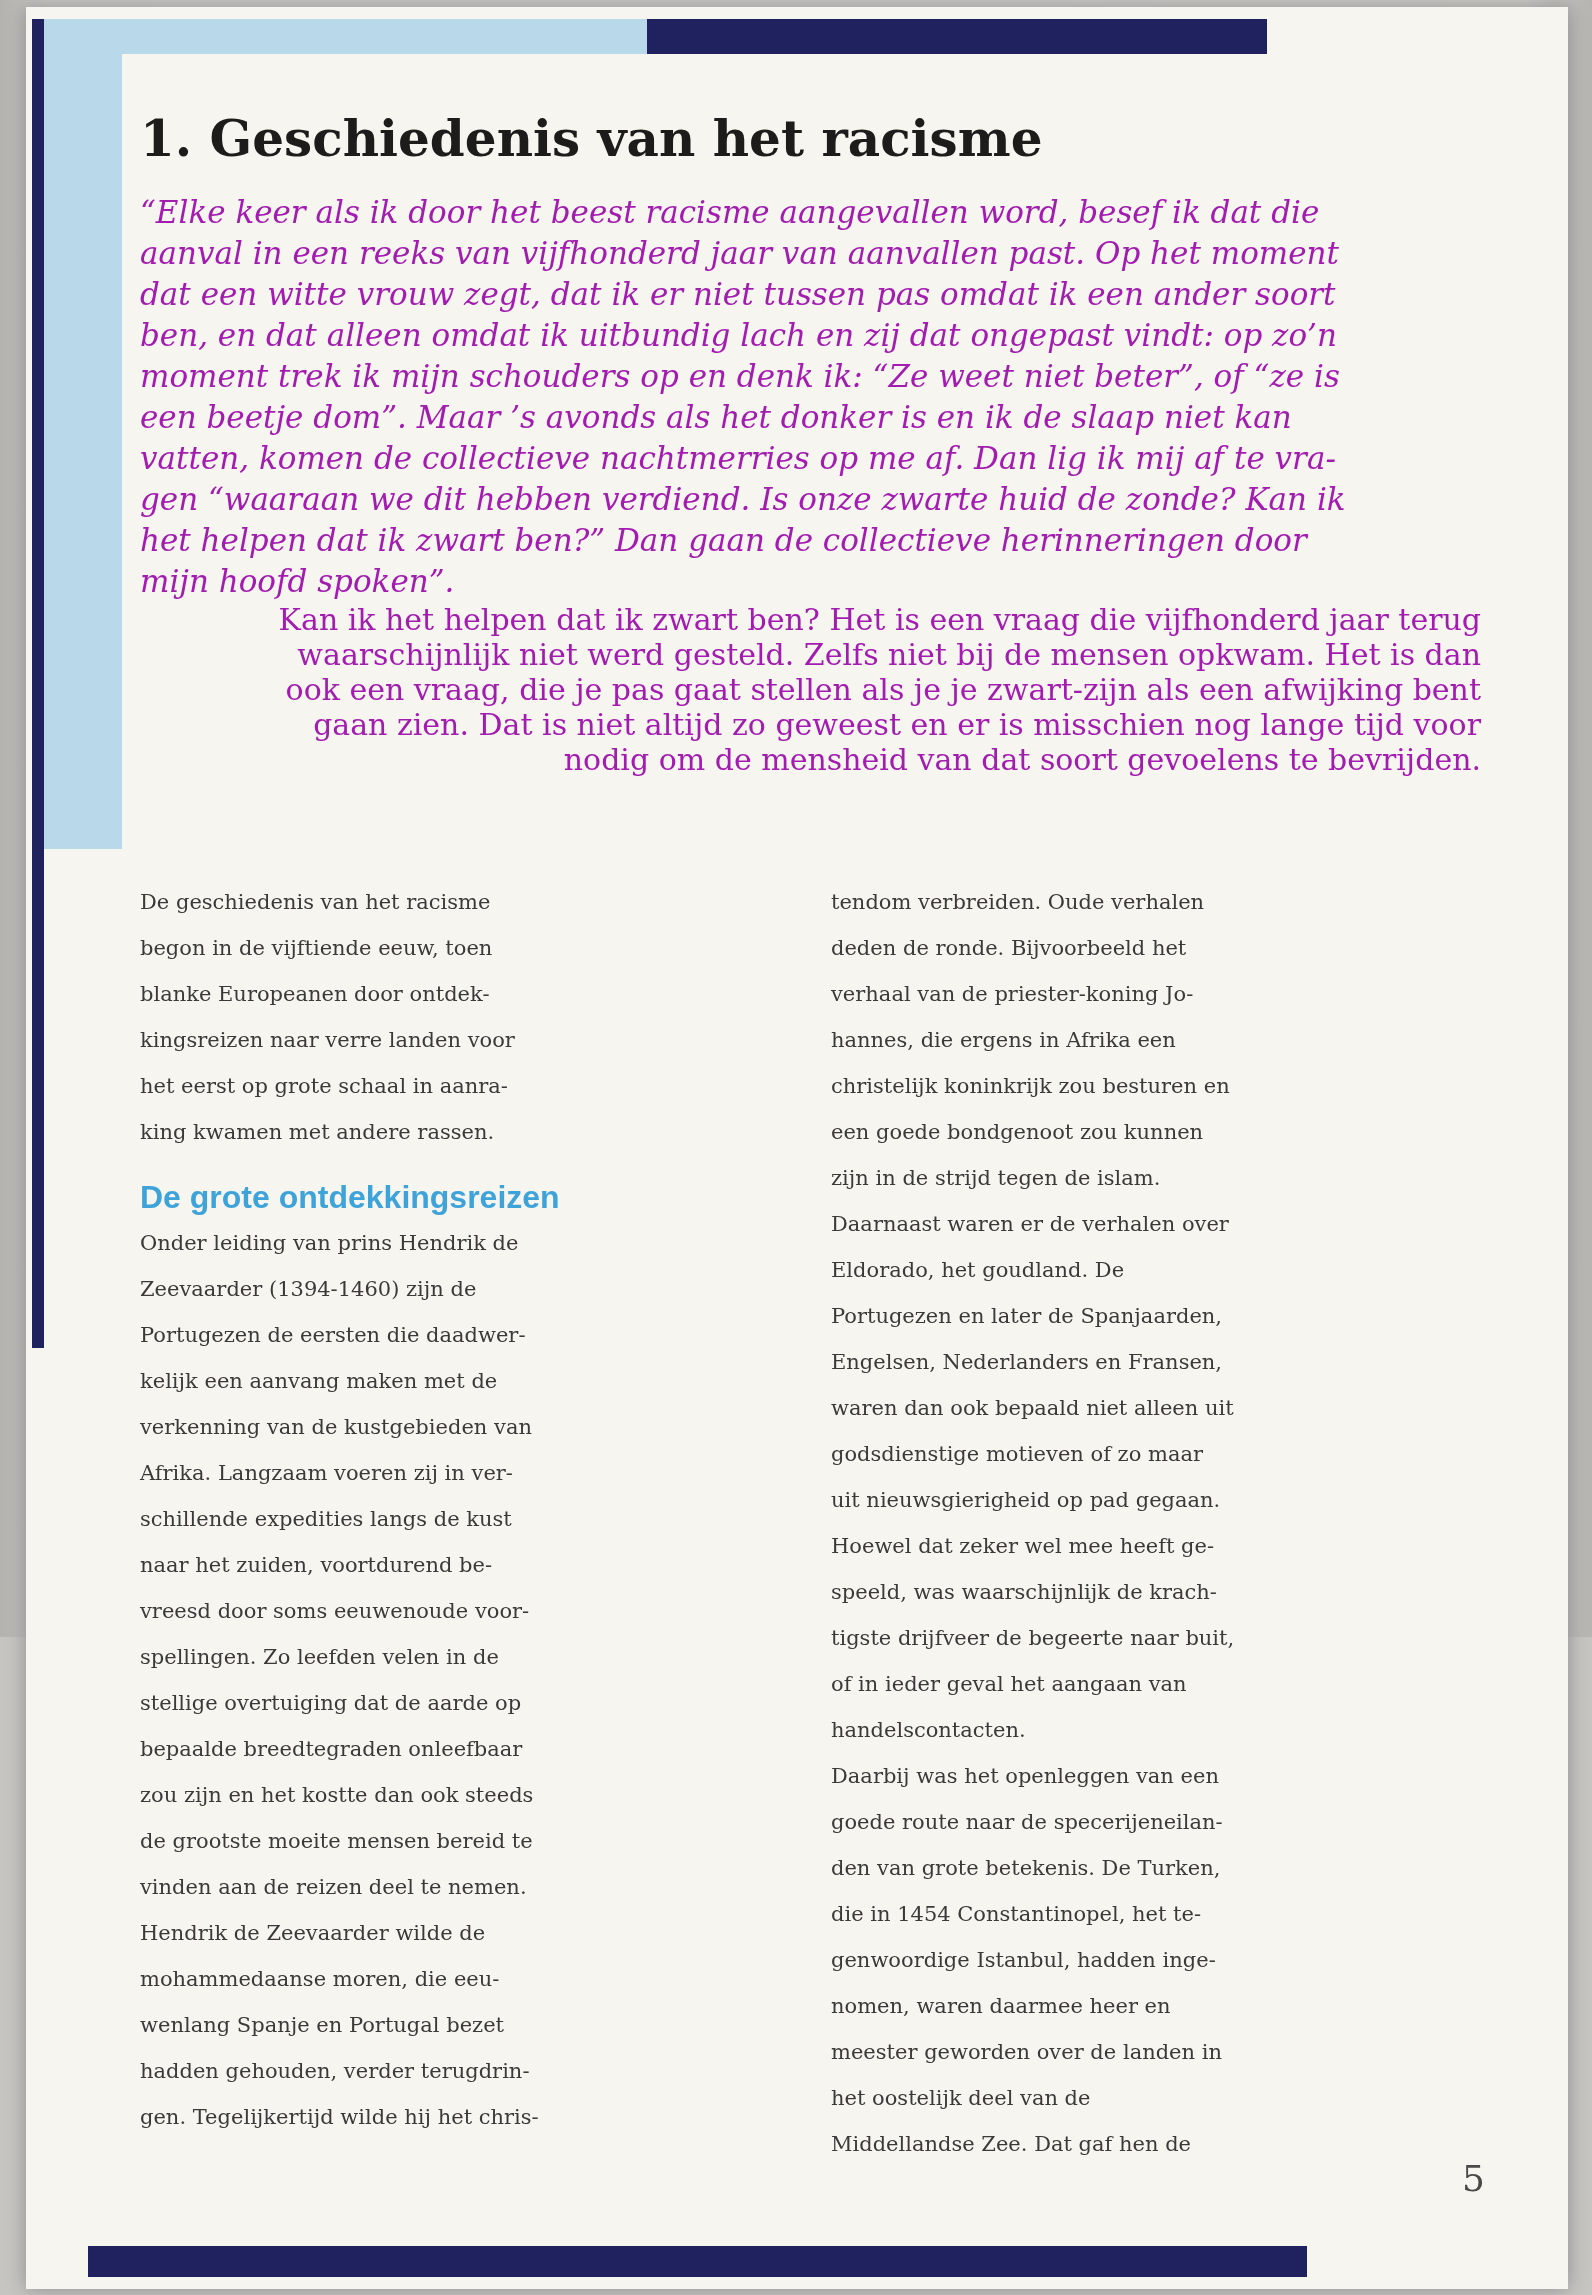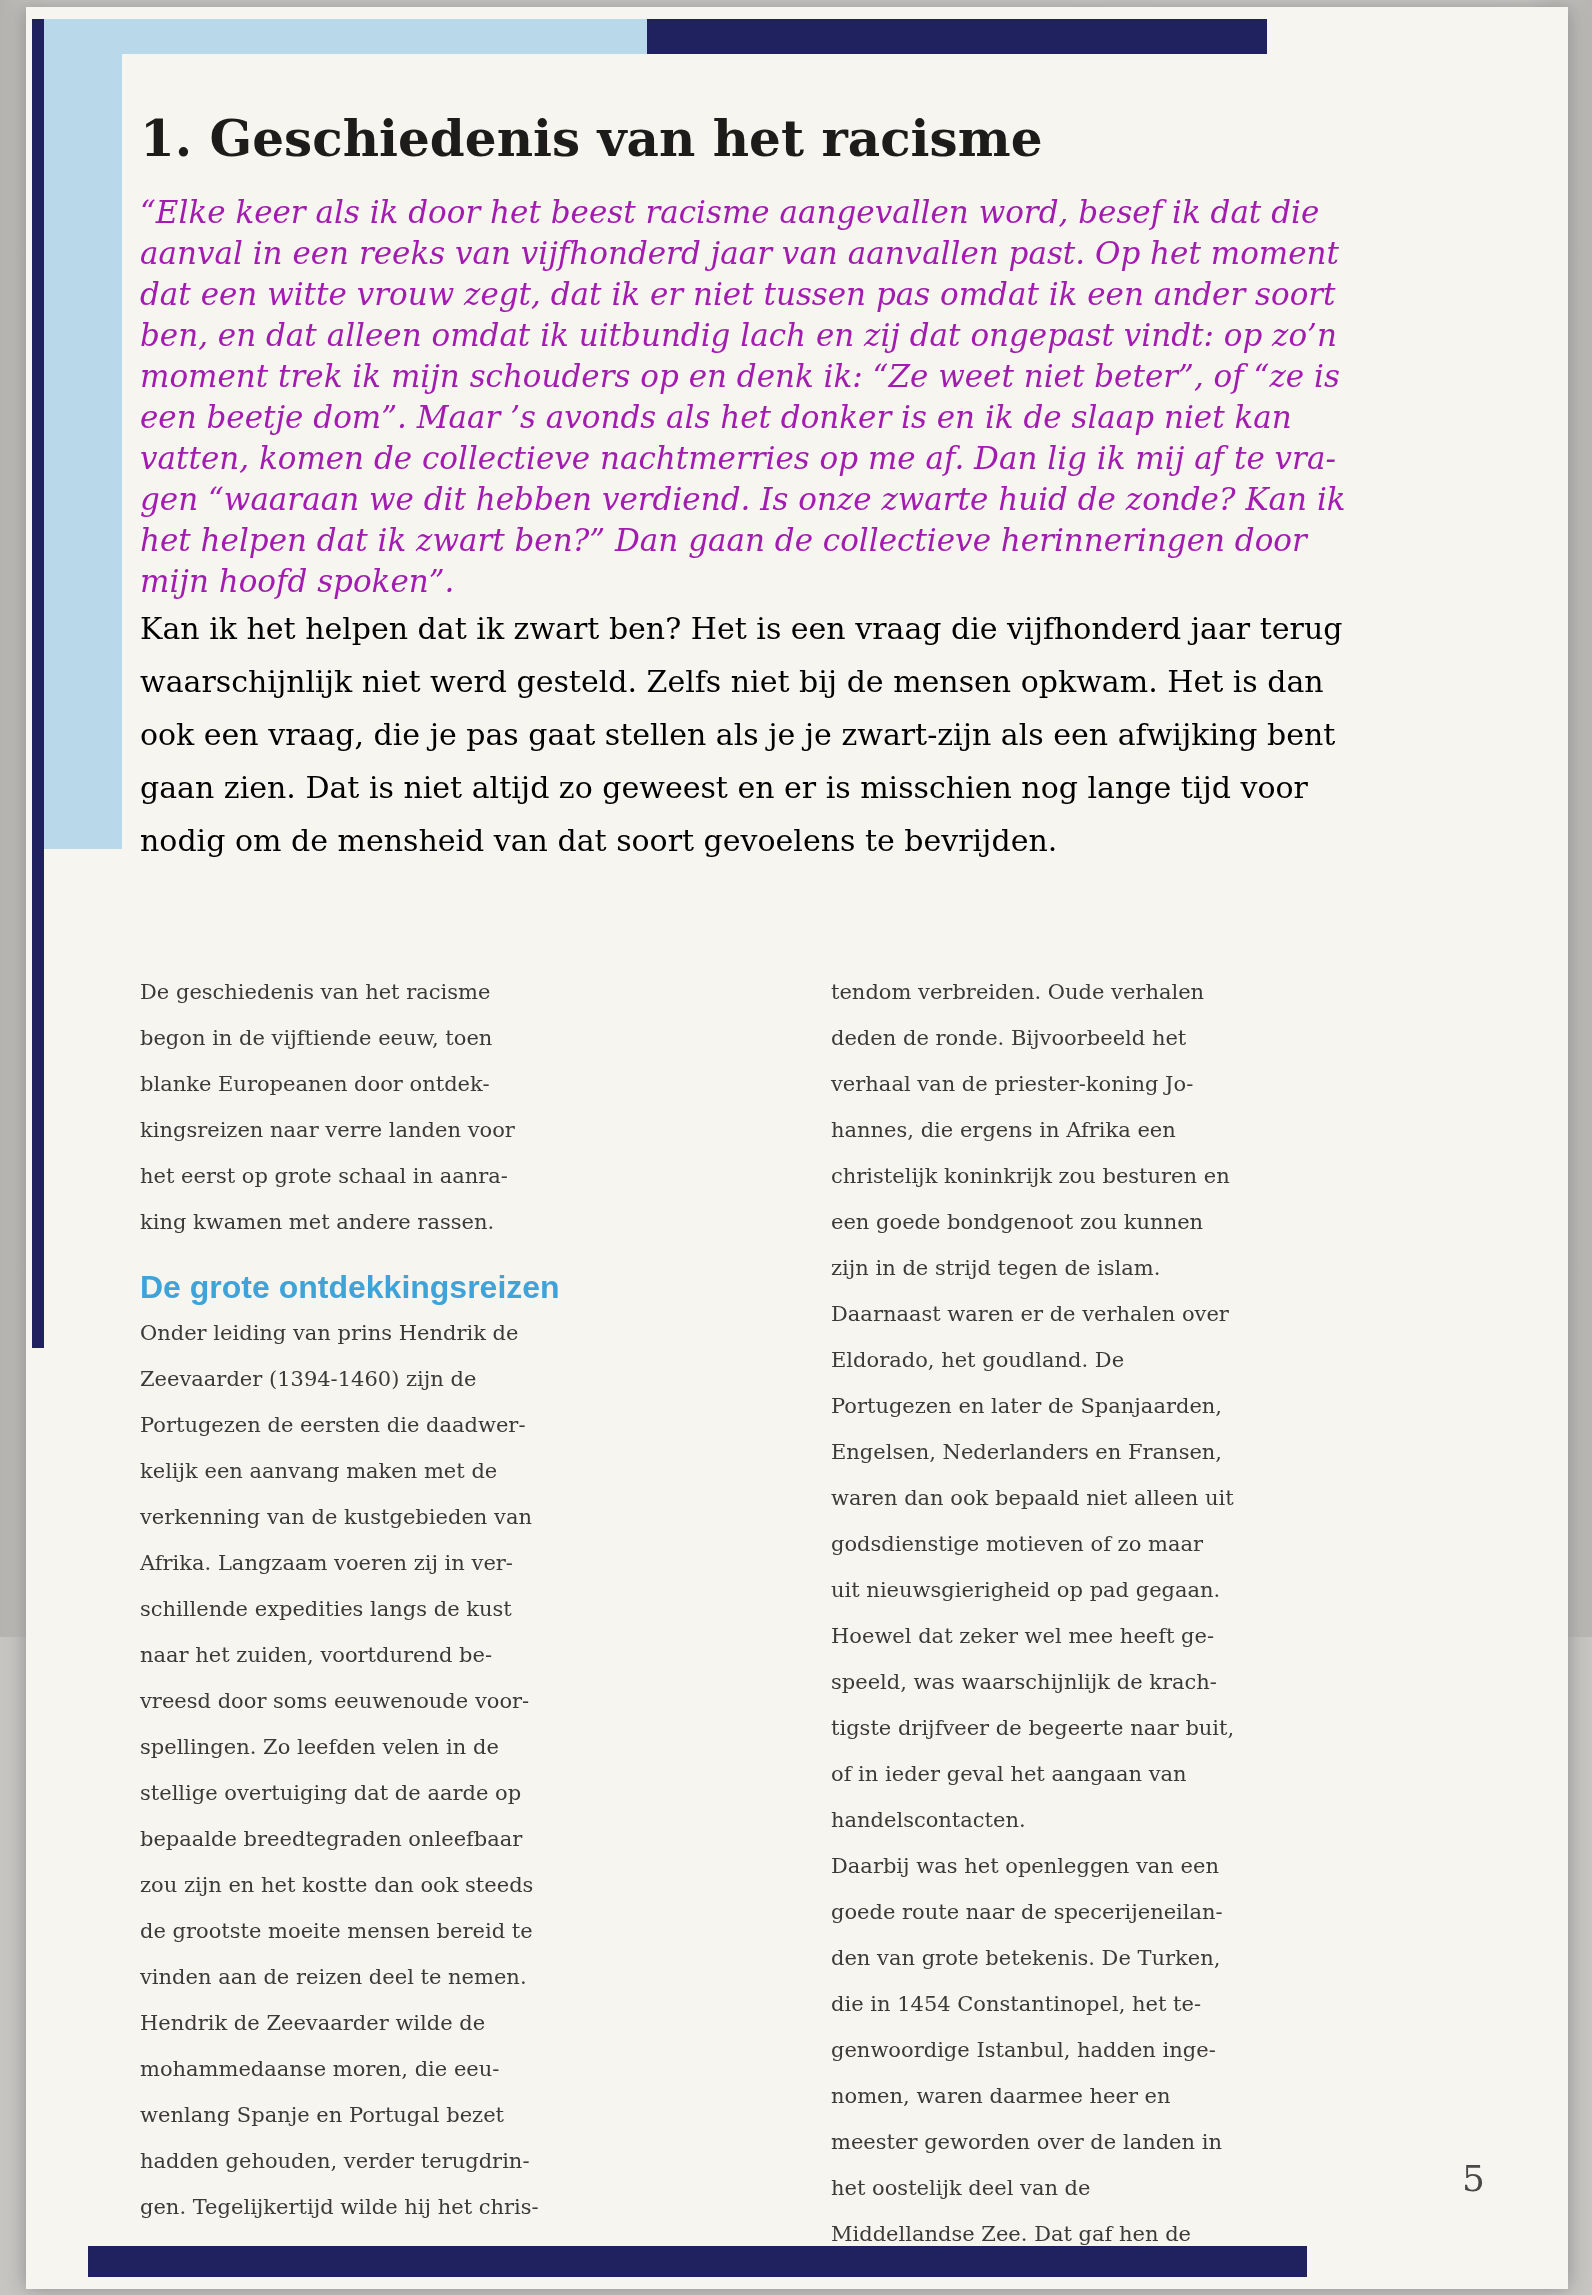--- a/index.html
+++ b/index.html
@@ -84,23 +84,24 @@
     font-family: "DejaVu Serif", serif;
     font-style: italic;
     font-size: 31px;
     line-height: 41px;
     color: #a21caf;
     margin: 0;
   }
   .intro {
     font-family: "DejaVu Serif", serif;
     font-size: 30px;
-    line-height: 53px;
-    color: #000000;
-    margin: 0;
+    line-height: 35px;
+    color: #a21caf;
+    margin: 0;
+    text-align: right;
   }
   .columns {
     display: flex;
     margin-top: 102px;
   }
   .col { width: 627px; }
   .col + .col { margin-left: 64px; }
   .body {
     font-family: "DejaVu Serif", serif;
     font-size: 21px;

